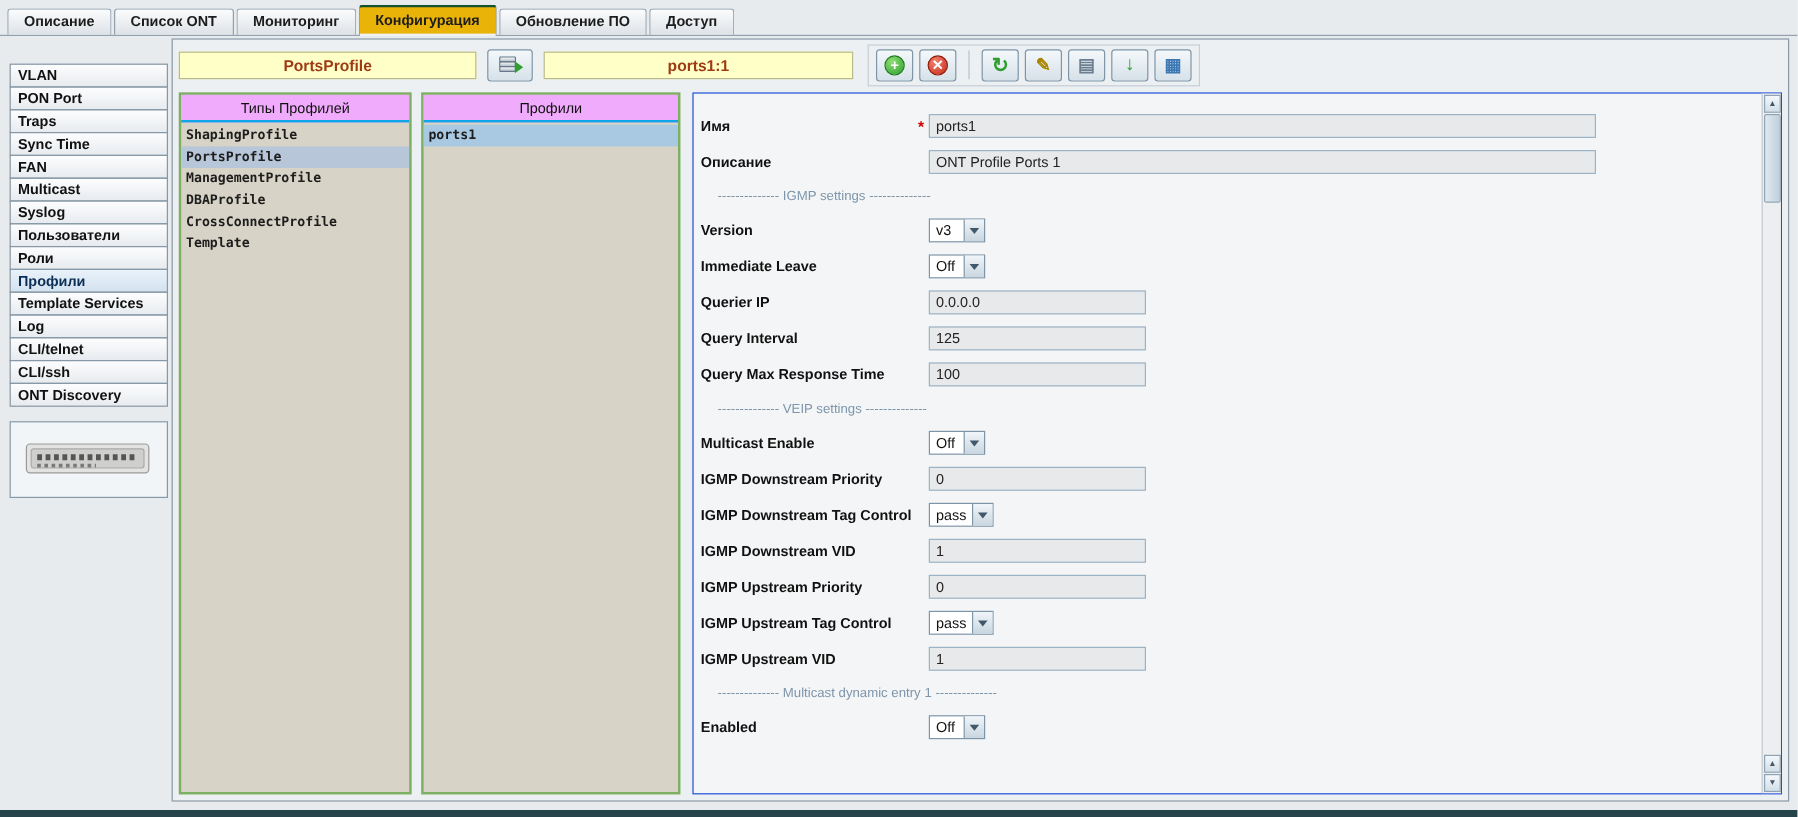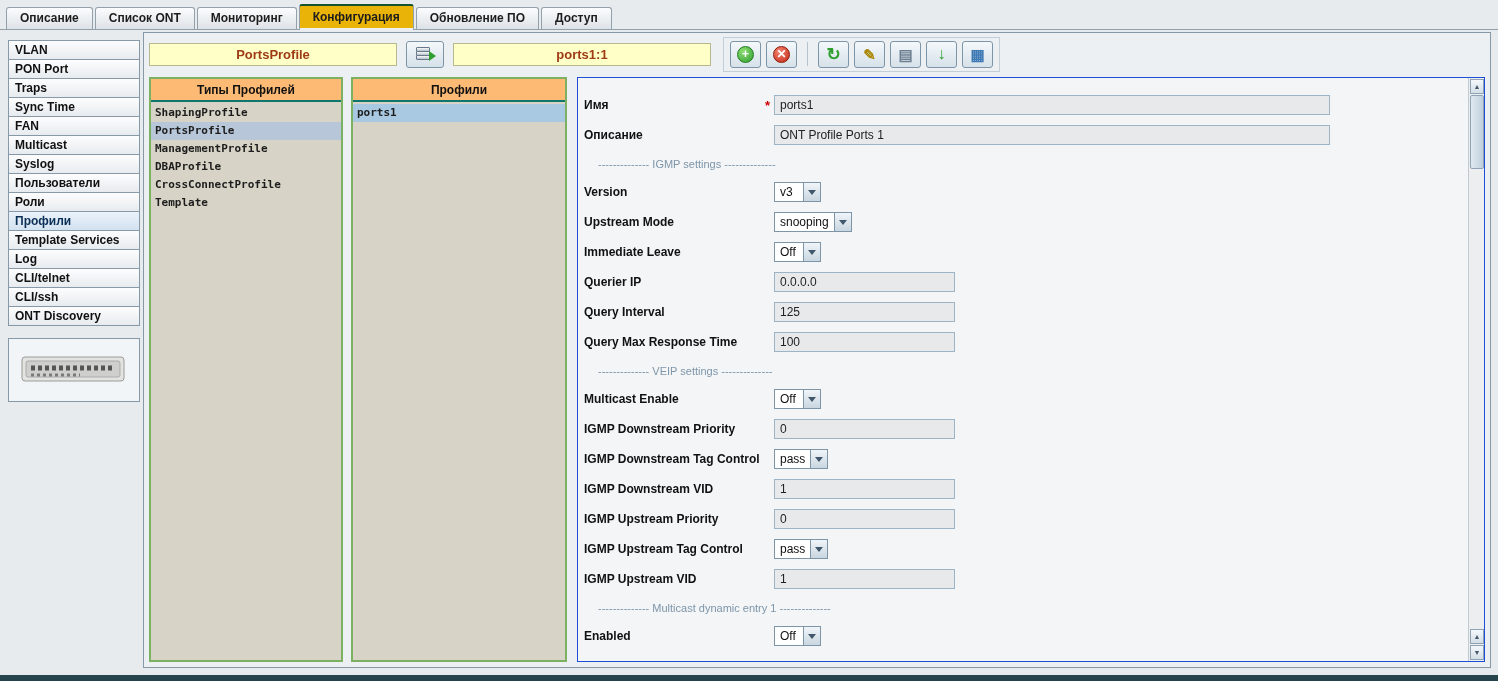--- a/index.html
+++ b/index.html
@@ -9,21 +9,21 @@
   
   .tabbar{position:absolute;left:6px;top:4px;display:flex;align-items:flex-end;gap:2px;z-index:3}
   .tab{height:22px;line-height:20px;padding:0 13px;font-size:12px;font-weight:bold;color:#1c1c1c;
        background:linear-gradient(#fbfcfd,#dde2e7);border:1px solid #93a1ad;border-bottom:none;
        border-radius:3px 3px 0 0;cursor:pointer;white-space:nowrap}
   .tab.active{height:25px;line-height:22px;background:#eab308;border-top:2px solid #14532d;position:relative;z-index:4}
   .tab.active::after{content:"";position:absolute;left:0;right:0;bottom:-1px;height:2px;background:#eef1f4}
   .frame-line{position:absolute;left:0;right:0;top:29px;height:1px;background:#93a1ad}
 
   
-  .sidebar{position:absolute;left:8px;top:40px;width:132px}
+  .sidebar{position:absolute;left:8px;top:53px;width:132px}
   .side-item{height:20px;line-height:18px;border:1px solid #8798a6;background:linear-gradient(#fdfdfe,#e7ebef);
              font-size:12px;font-weight:bold;padding-left:6px;cursor:pointer;white-space:nowrap}
   .side-item + .side-item{margin-top:-1px}
   .side-item.selected{background:linear-gradient(#eaf2fa,#d3e2f0);color:#0b2e55}
   .device-box{margin-top:12px;border:1px solid #8798a6;height:64px;background:#f2f5f7;
               display:flex;align-items:center;justify-content:center}
 
   
   .main{position:absolute;left:143px;top:32px;right:7px;bottom:13px;border:1px solid #8798a6;background:#edf0f3}
   .topbar{position:absolute;left:3px;top:3px;right:3px;height:36px;display:flex;align-items:center;gap:9px;padding:0 2px}
@@ -50,22 +50,22 @@
              border:1px solid #68788a;border-radius:1px}
   .db-icon i:nth-child(1){top:0}.db-icon i:nth-child(2){top:4px}.db-icon i:nth-child(3){top:8px}
   .db-icon::after{content:"";position:absolute;right:-2px;bottom:0;
                   border-left:7px solid #2e9e2e;border-top:5px solid transparent;border-bottom:5px solid transparent}
 
   
   .panels{position:absolute;left:3px;top:42px;right:3px;bottom:3px}
   .lpanel{position:absolute;top:2px;bottom:2px;border:2px solid #7cb163;background:#d7d3c6;display:flex;flex-direction:column}
   .lpanel.types{left:2px;width:194px}
   .lpanel.profiles{left:204px;width:216px}
-  .lhead{height:23px;flex:0 0 23px;background:#fdba74;border-bottom:2px solid #0f766e;display:flex;align-items:center;
-         justify-content:center;font-size:12px;font-weight:bold}
+  .lhead{height:23px;flex:0 0 23px;background:#f0abfc;border-bottom:2px solid #0ea5e9;display:flex;align-items:center;
+         justify-content:center;font-size:12px;font-weight:normal}
   .llist{flex:1;overflow:hidden;padding-top:2px;font-family:"DejaVu Sans Mono",monospace;font-size:11px;font-weight:bold;color:#1d1d1d}
   .litem{height:18px;line-height:18px;padding-left:4px;cursor:pointer;white-space:nowrap}
   .litem.selected{background:#b7c6d8}
   .lpanel.profiles .litem.selected{background:#a9c9e2}
 
   
   .formpanel{position:absolute;left:430px;right:2px;top:2px;bottom:2px;background:#f3f5f6;border:1px solid #1d4ed8}
   .formscroll{position:absolute;left:0;top:0;right:16px;bottom:0;overflow:hidden;padding:12px 0 0 6px}
   .frow{display:flex;align-items:center;height:30px}
   .flabel{flex:0 0 177px;font-size:12px;font-weight:bold;white-space:nowrap;overflow:visible}
@@ -205,28 +205,20 @@
           <div class="section">-------------- IGMP settings --------------</div>
           <div class="frow">
             <span class="flabel">Version</span>
             <span class="fstar"></span>
             <div class="combo">
               <span class="combo-val">v3</span>
               <span class="combo-btn"></span>
             </div>
           </div>
           <div class="frow">
-            <span class="flabel">Upstream Mode</span>
-            <span class="fstar"></span>
-            <div class="combo">
-              <span class="combo-val">snooping</span>
-              <span class="combo-btn"></span>
-            </div>
-          </div>
-          <div class="frow">
             <span class="flabel">Immediate Leave</span>
             <span class="fstar"></span>
             <div class="combo">
               <span class="combo-val">Off</span>
               <span class="combo-btn"></span>
             </div>
           </div>
           <div class="frow">
             <span class="flabel">Querier IP</span>
             <span class="fstar"></span>

